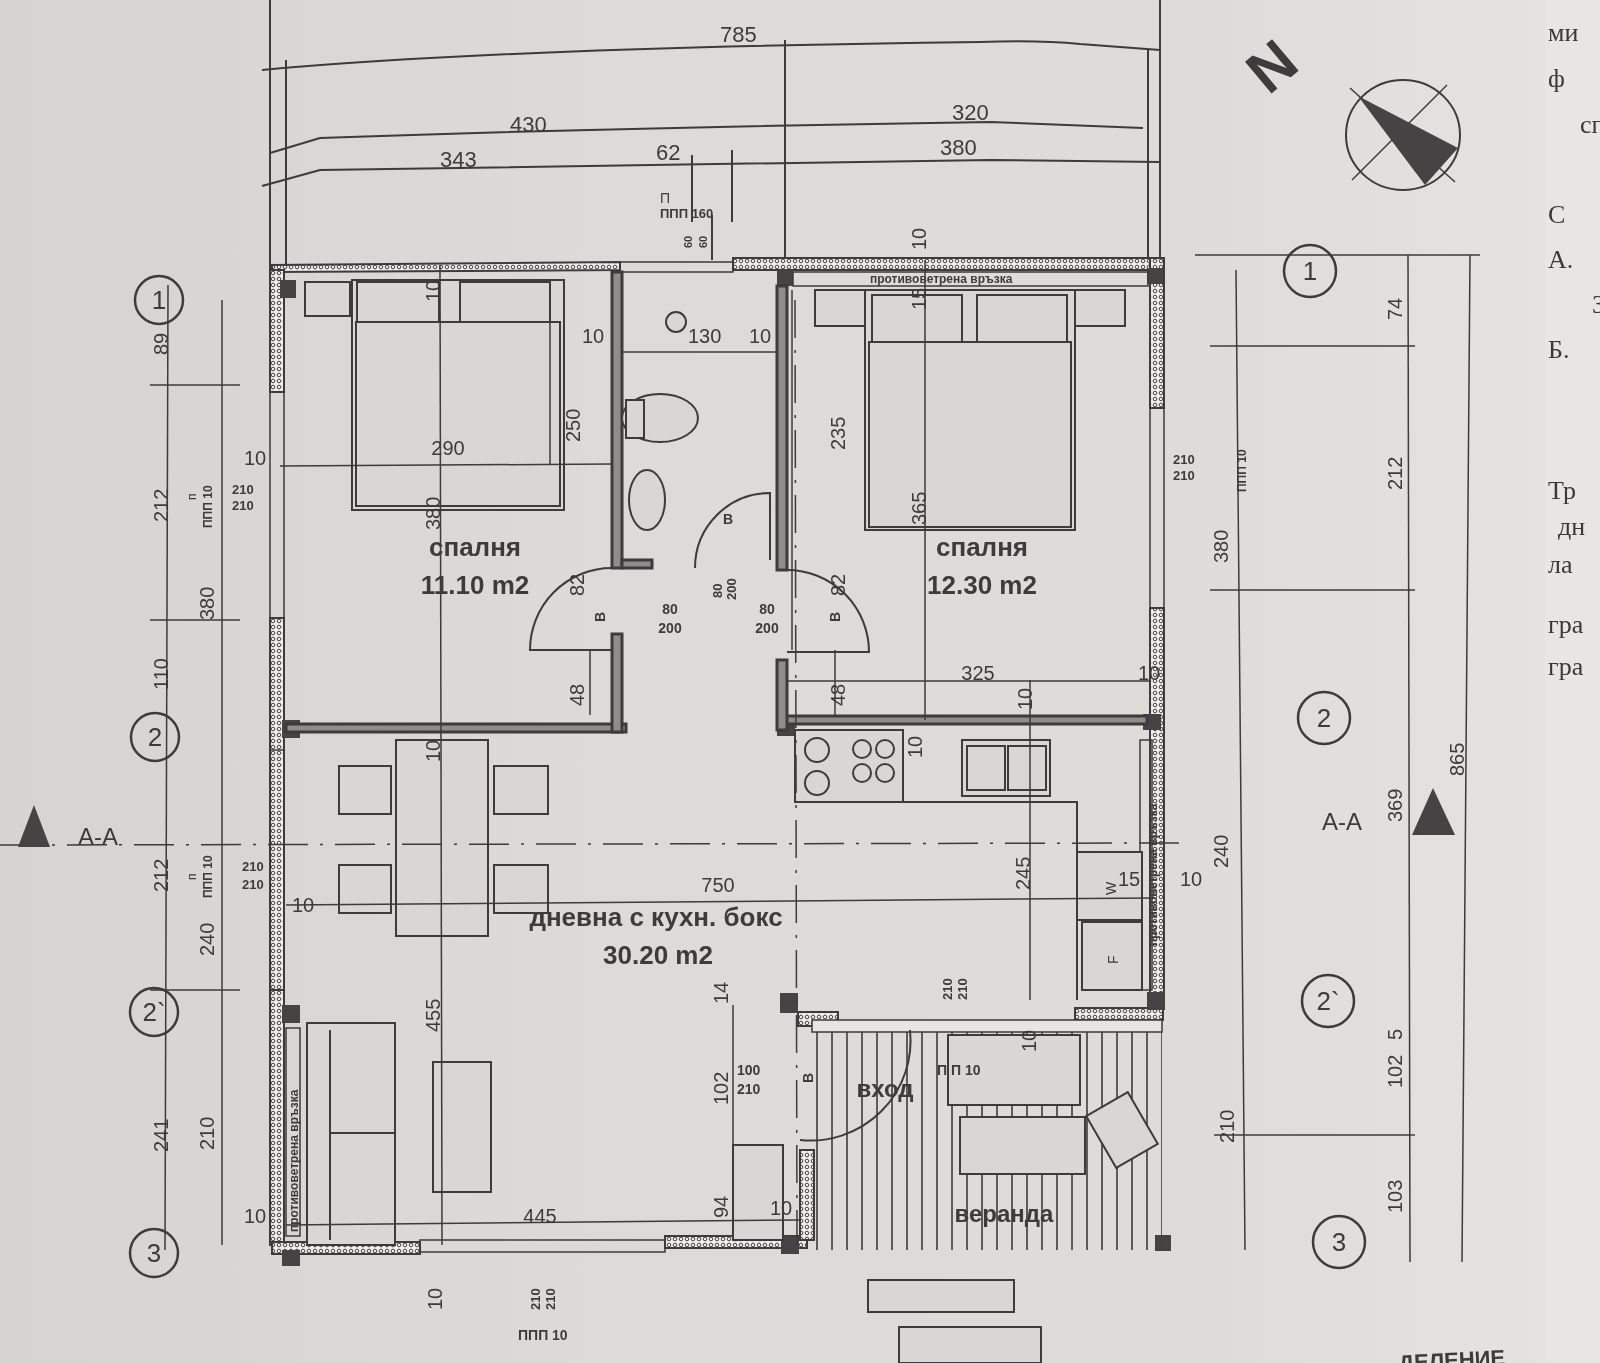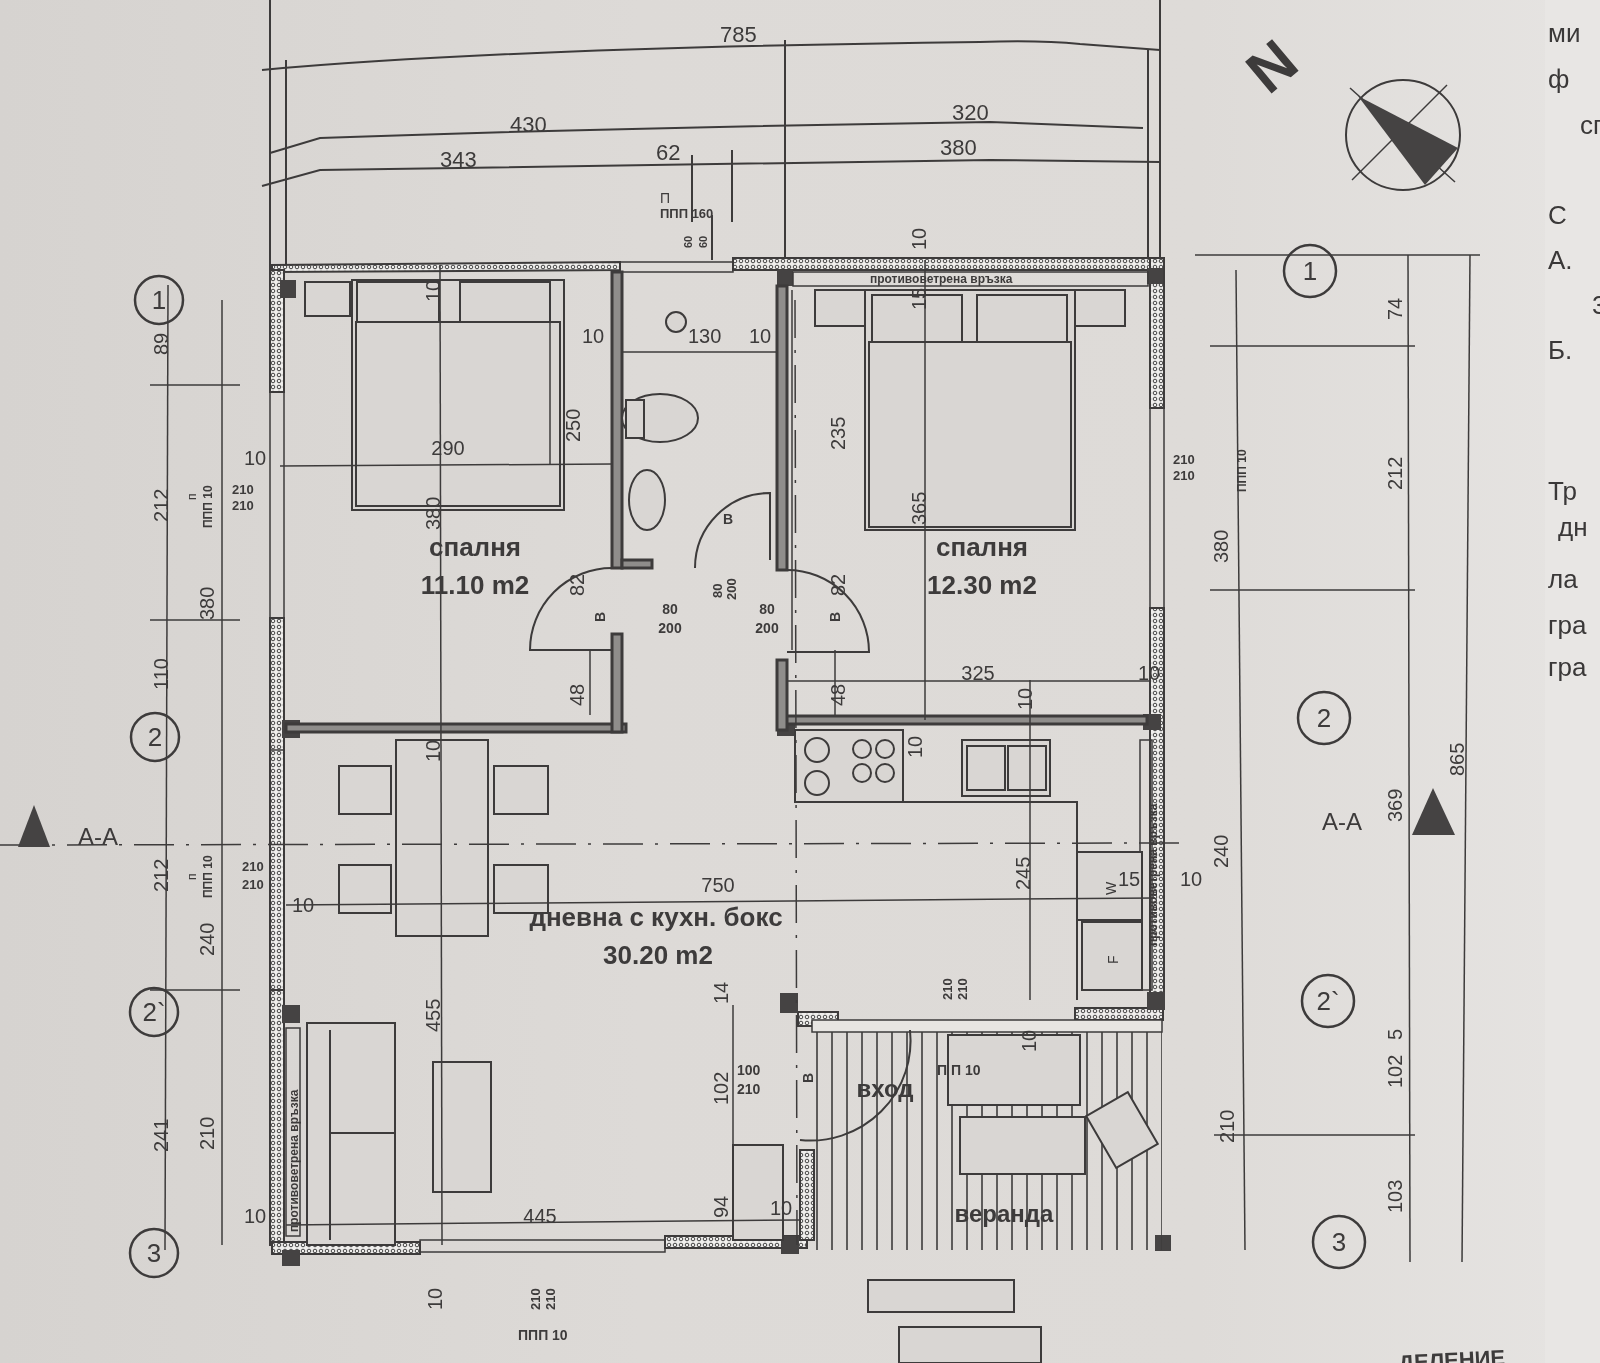--- a/index.html
+++ b/index.html
@@ -1,21 +1,21 @@
 <!DOCTYPE html>
 <html><head>
 <meta charset="utf-8">
 <style>
   html,body{margin:0;padding:0;}
   body{width:1600px;height:1363px;background:#d9d6d3;overflow:hidden;position:relative;font-family:"Liberation Sans",sans-serif;color:#3a3838;}
   .paper{position:absolute;left:0;top:0;width:1600px;height:1363px;background:linear-gradient(90deg,#d6d3d0 0%,#dddad7 40%,#dedbd8 75%,#e6e4e2 100%);}
   .paper-fold{position:absolute;left:1545px;top:0;width:55px;height:1363px;background:#e8e6e4;}
   svg{position:absolute;left:0;top:0;}
   .t{fill:#3d3b3b;font-family:"Liberation Sans",sans-serif;}
-  .side-text{position:absolute;left:1548px;font-size:26px;color:#3a3838;font-family:Liberation Sans, sans-serif;white-space:nowrap;}
+  .side-text{position:absolute;left:1548px;font-size:26px;color:#3a3838;font-family:Liberation Serif, serif;white-space:nowrap;}
 </style>
 </head>
 <body>
 
 <div class="paper"></div>
 <div class="paper-fold"></div>
 
 <svg width="1600" height="1363" viewBox="0 0 1600 1363">
   <defs>
     <pattern id="hatch" width="6" height="6" patternUnits="userSpaceOnUse">
@@ -345,15 +345,15 @@
 
 <div class="side-text" style="top:18px;">ми</div>
 <div class="side-text" style="top:64px;">ф</div>
 <div class="side-text" style="top:110px;margin-left:32px;">сп</div>
 <div class="side-text" style="top:200px;">С</div>
 <div class="side-text" style="top:245px;">А.</div>
 <div class="side-text" style="top:290px;margin-left:44px;">3х</div>
 <div class="side-text" style="top:335px;">Б.</div>
 <div class="side-text" style="top:476px;">Тр</div>
 <div class="side-text" style="top:512px;left:1558px;">дн</div>
-<div class="side-text" style="top:564px;">ла</div>
+<div class="side-text" style="top:550px;">ла</div>
 <div class="side-text" style="top:610px;">гра</div>
 <div class="side-text" style="top:652px;">гра</div>
 
 </body></html>

